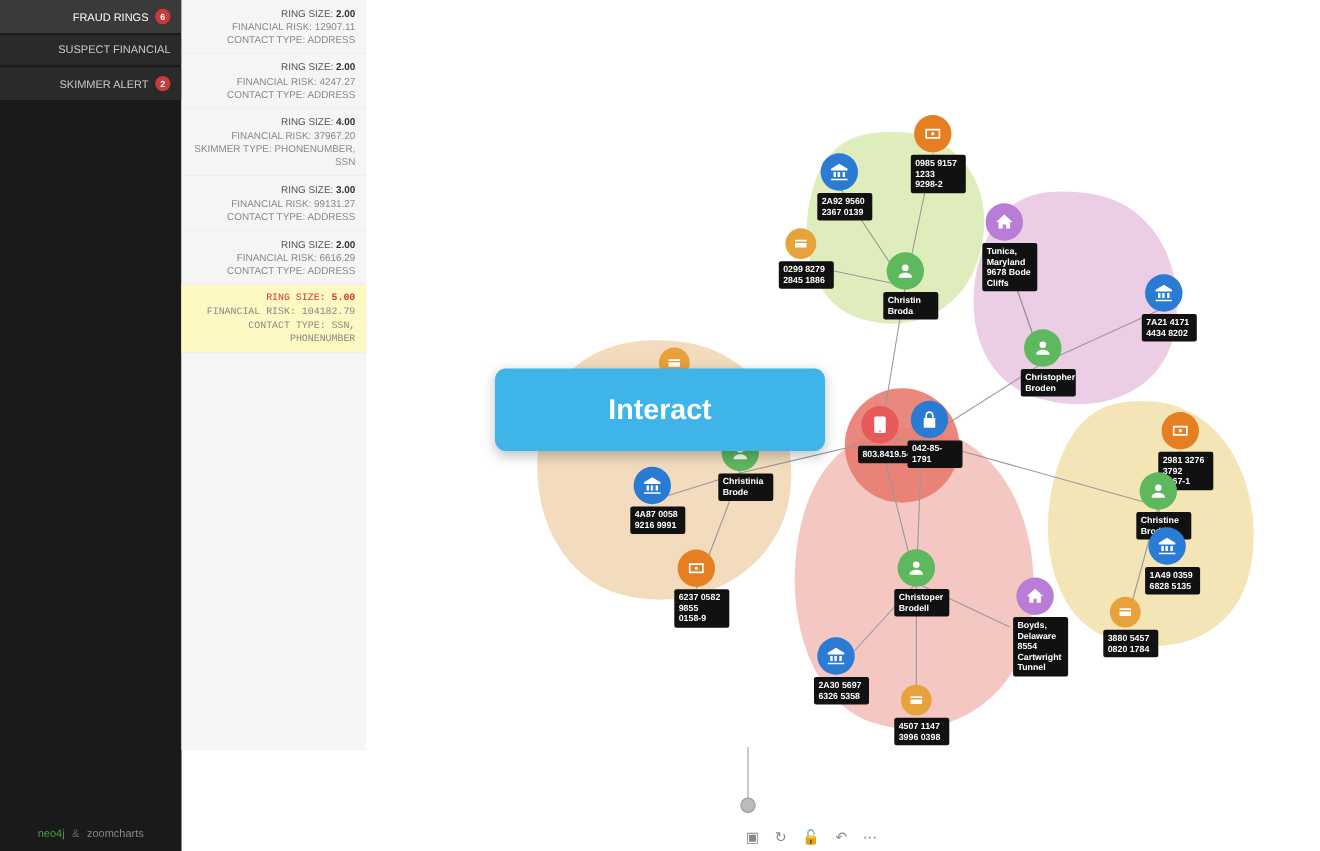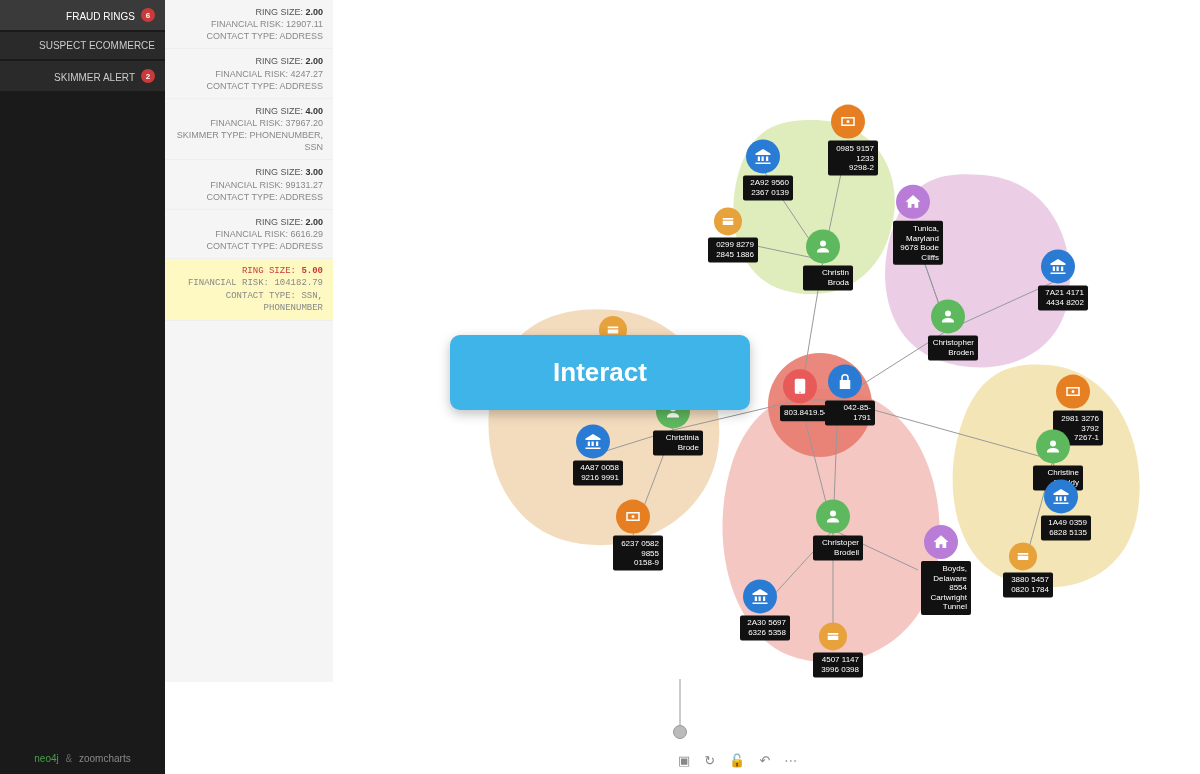--- a/index.html
+++ b/index.html
@@ -23,21 +23,21 @@
 .ring-list { position: absolute; left: 165px; top: 0; width: 168px; height: 682px; background: #f5f5f5; }
 .ring-item { padding: 6px 10px; text-align: right; font-size: 9px; line-height: 1.35; border-bottom: 1px solid #eee; cursor: pointer; color: #888; }
 .ring-item .size { color: #555; }
 .ring-item .size b { color: #333; }
 .ring-item.selected .size { color: #c93a3a; }
 .ring-item.selected .size b { color: #c93a3a; }
 .ring-item.selected-bg { background: #fef9c3; font-family: Liberation Mono, monospace; }
 
 .canvas { position: absolute; left: 333px; top: 0; right: 0; bottom: 0; background: #fff; }
 
-.node { position: absolute; width: 40px; text-align: right; transform: translate(-50%, -50%); cursor: pointer; }
+.node { position: absolute; width: 40px; text-align: left; transform: translate(-50%, -50%); cursor: pointer; font-weight: bold; }
 .node-icon { width: 34px; height: 34px; border-radius: 50%; margin: 0 auto; display: flex; align-items: center; justify-content: center; color: #fff; font-size: 16px; }
 .node-label { background: #111; color: #fff; font-size: 8px; padding: 3px 4px; border-radius: 2px; margin-top: 2px; line-height: 1.2; min-width: 50px; white-space: normal; }
 .node.small .node-icon { width: 28px; height: 28px; font-size: 13px; }
 
 .c-blue { background: #2a7bd4; }
 .c-green { background: #5eb85e; }
 .c-orange { background: #e8a23b; }
 .c-dorange { background: #e67e22; }
 .c-purple { background: #b97dd8; }
 .c-red { background: #e85a5a; }
@@ -63,21 +63,21 @@
 </head>
 <body>
 
 <div class="sidebar">
 
   <div class="nav-item active">
     <span>FRAUD RINGS</span>
     <span class="badge-red">6</span>
   </div>
   <div class="nav-item">
-    <span>SUSPECT ECOMMERCE</span>
+    <span>SUSPECT FINANCIAL</span>
   </div>
   <div class="nav-item">
     <span>SKIMMER ALERT</span>
     <span class="badge-red">2</span>
   </div>
 
   <div class="footer-logos">
     <span class="neo">neo4j</span>
     <span class="amp">&amp;</span>
     <span class="zoom">zoomcharts</span>

